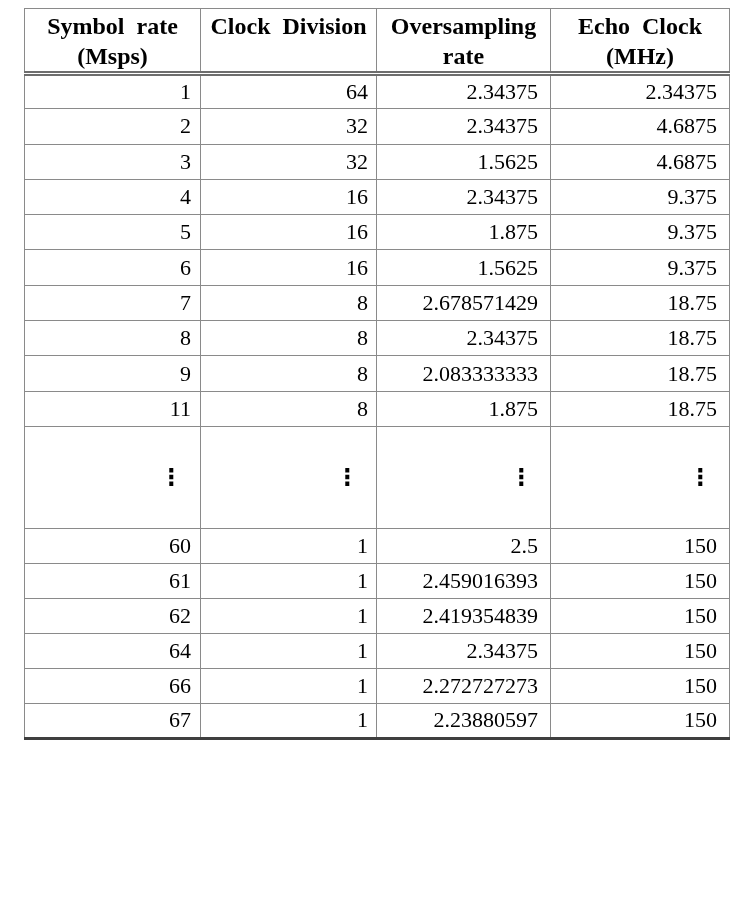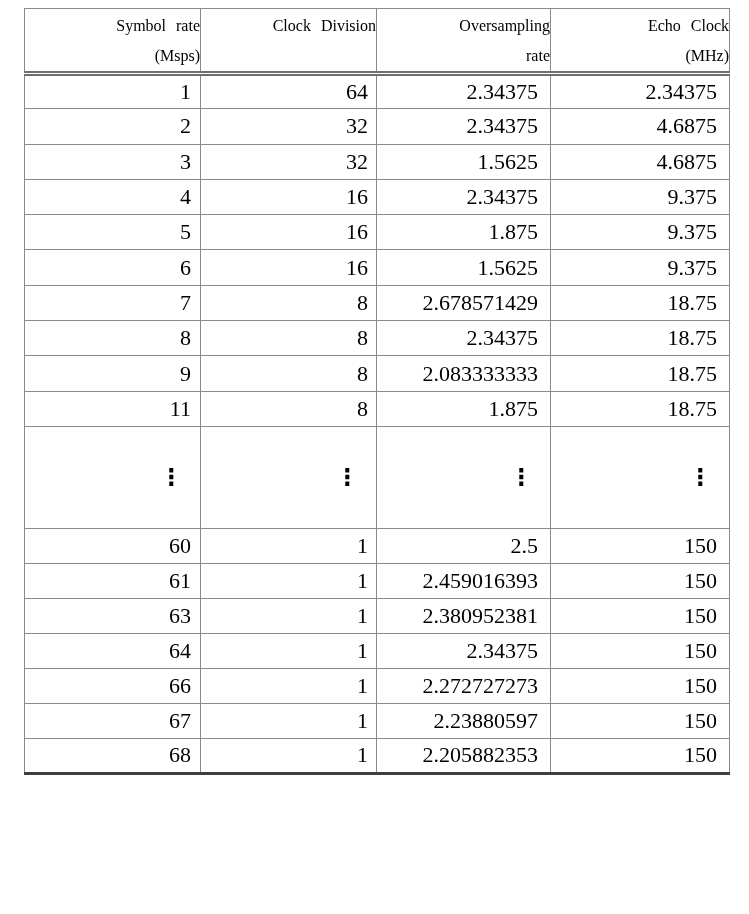--- a/index.html
+++ b/index.html
@@ -31,23 +31,23 @@
   col.w1 { width: 176px; }
   col.w2 { width: 174px; }
   col.w3 { width: 179px; }
 
   th, td {
     border: 1px solid #8a8a8a;
     margin: 0;
   }
   thead tr { height: 62px; }
   th {
-    font-weight: normal;
-    font-size: 16px;
-    text-align: right;
+    font-weight: bold;
+    font-size: 24px;
+    text-align: center;
     vertical-align: top;
     padding: 2px 0 0 0;
     line-height: 30px;
     word-spacing: 6px;
     border-bottom: 5px double #6e6e6e; 
   }
   th .hl { height: 30px; }
 
   tbody tr { height: 35.3px; }
   tbody tr.bottom { height: 35px; margin-top: 19px; }
@@ -176,44 +176,38 @@
           <td class="c2">2.5</td>
           <td class="c3">150</td>
         </tr>
         <tr class="bottom">
           <td class="c0">61</td>
           <td class="c1">1</td>
           <td class="c2">2.459016393</td>
           <td class="c3">150</td>
         </tr>
         <tr class="bottom">
-          <td class="c0">63</td>
-          <td class="c1">1</td>
-          <td class="c2">2.380952381</td>
+          <td class="c0">62</td>
+          <td class="c1">1</td>
+          <td class="c2">2.419354839</td>
           <td class="c3">150</td>
         </tr>
         <tr class="bottom">
           <td class="c0">64</td>
           <td class="c1">1</td>
           <td class="c2">2.34375</td>
           <td class="c3">150</td>
         </tr>
         <tr class="bottom">
           <td class="c0">66</td>
           <td class="c1">1</td>
           <td class="c2">2.272727273</td>
           <td class="c3">150</td>
         </tr>
         <tr class="bottom">
           <td class="c0">67</td>
           <td class="c1">1</td>
           <td class="c2">2.23880597</td>
-          <td class="c3">150</td>
-        </tr>
-        <tr class="bottom">
-          <td class="c0">68</td>
-          <td class="c1">1</td>
-          <td class="c2">2.205882353</td>
           <td class="c3">150</td>
         </tr>
       </tbody>
   </table>
 </div>
 
 </body></html>

